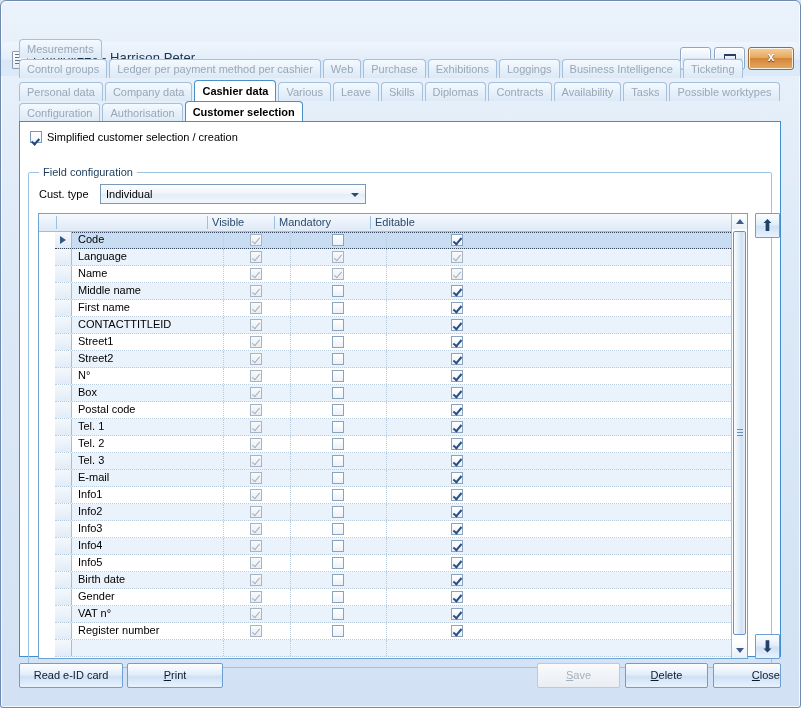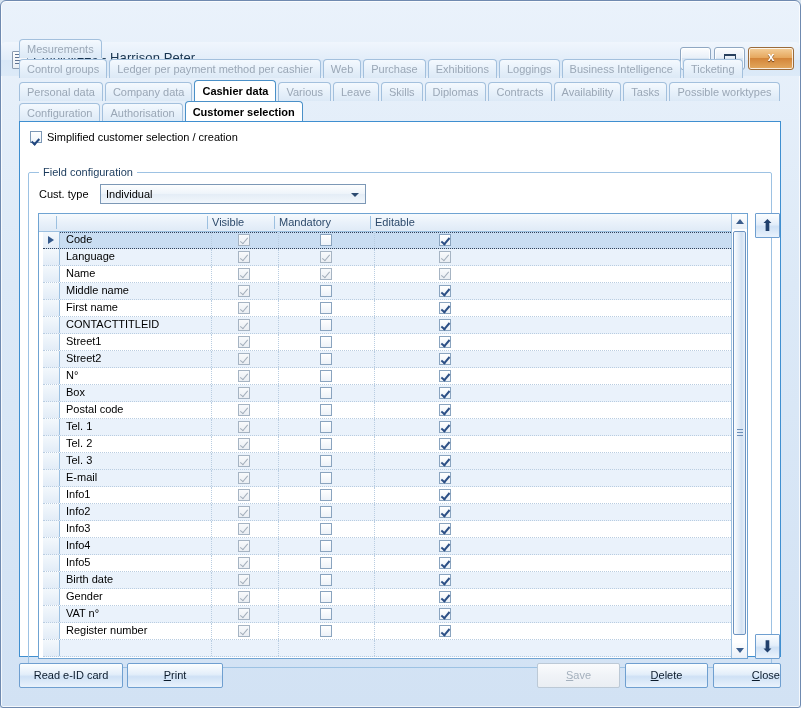--- a/index.html
+++ b/index.html
@@ -217,21 +217,21 @@
     position: absolute; top: 2px; width: 1px; height: 13px;
     background: #9cc0e0;
   }
   .hc-rowhdr { left: 0; width: 17px; padding-left:0 !important; }
   .hc-field  { left: 18px;  width: 150px; }
   .hc-vis    { left: 168px; width: 67px; }
   .hc-man    { left: 235px; width: 96px; }
   .hc-edit   { left: 331px; width: 361px; }
 
   #gridbody {
-    position: absolute; left: 4px; top: 18px;
+    position: absolute; left: 16px; top: 18px;
     width: 692px; height: 426px;
     overflow: hidden;
   }
   .grow {
     position: relative;
     height: 17px;
     width: 692px;
     box-sizing: border-box;
     border-bottom: 1px dotted #b9cde1;
     background: #ffffff;

